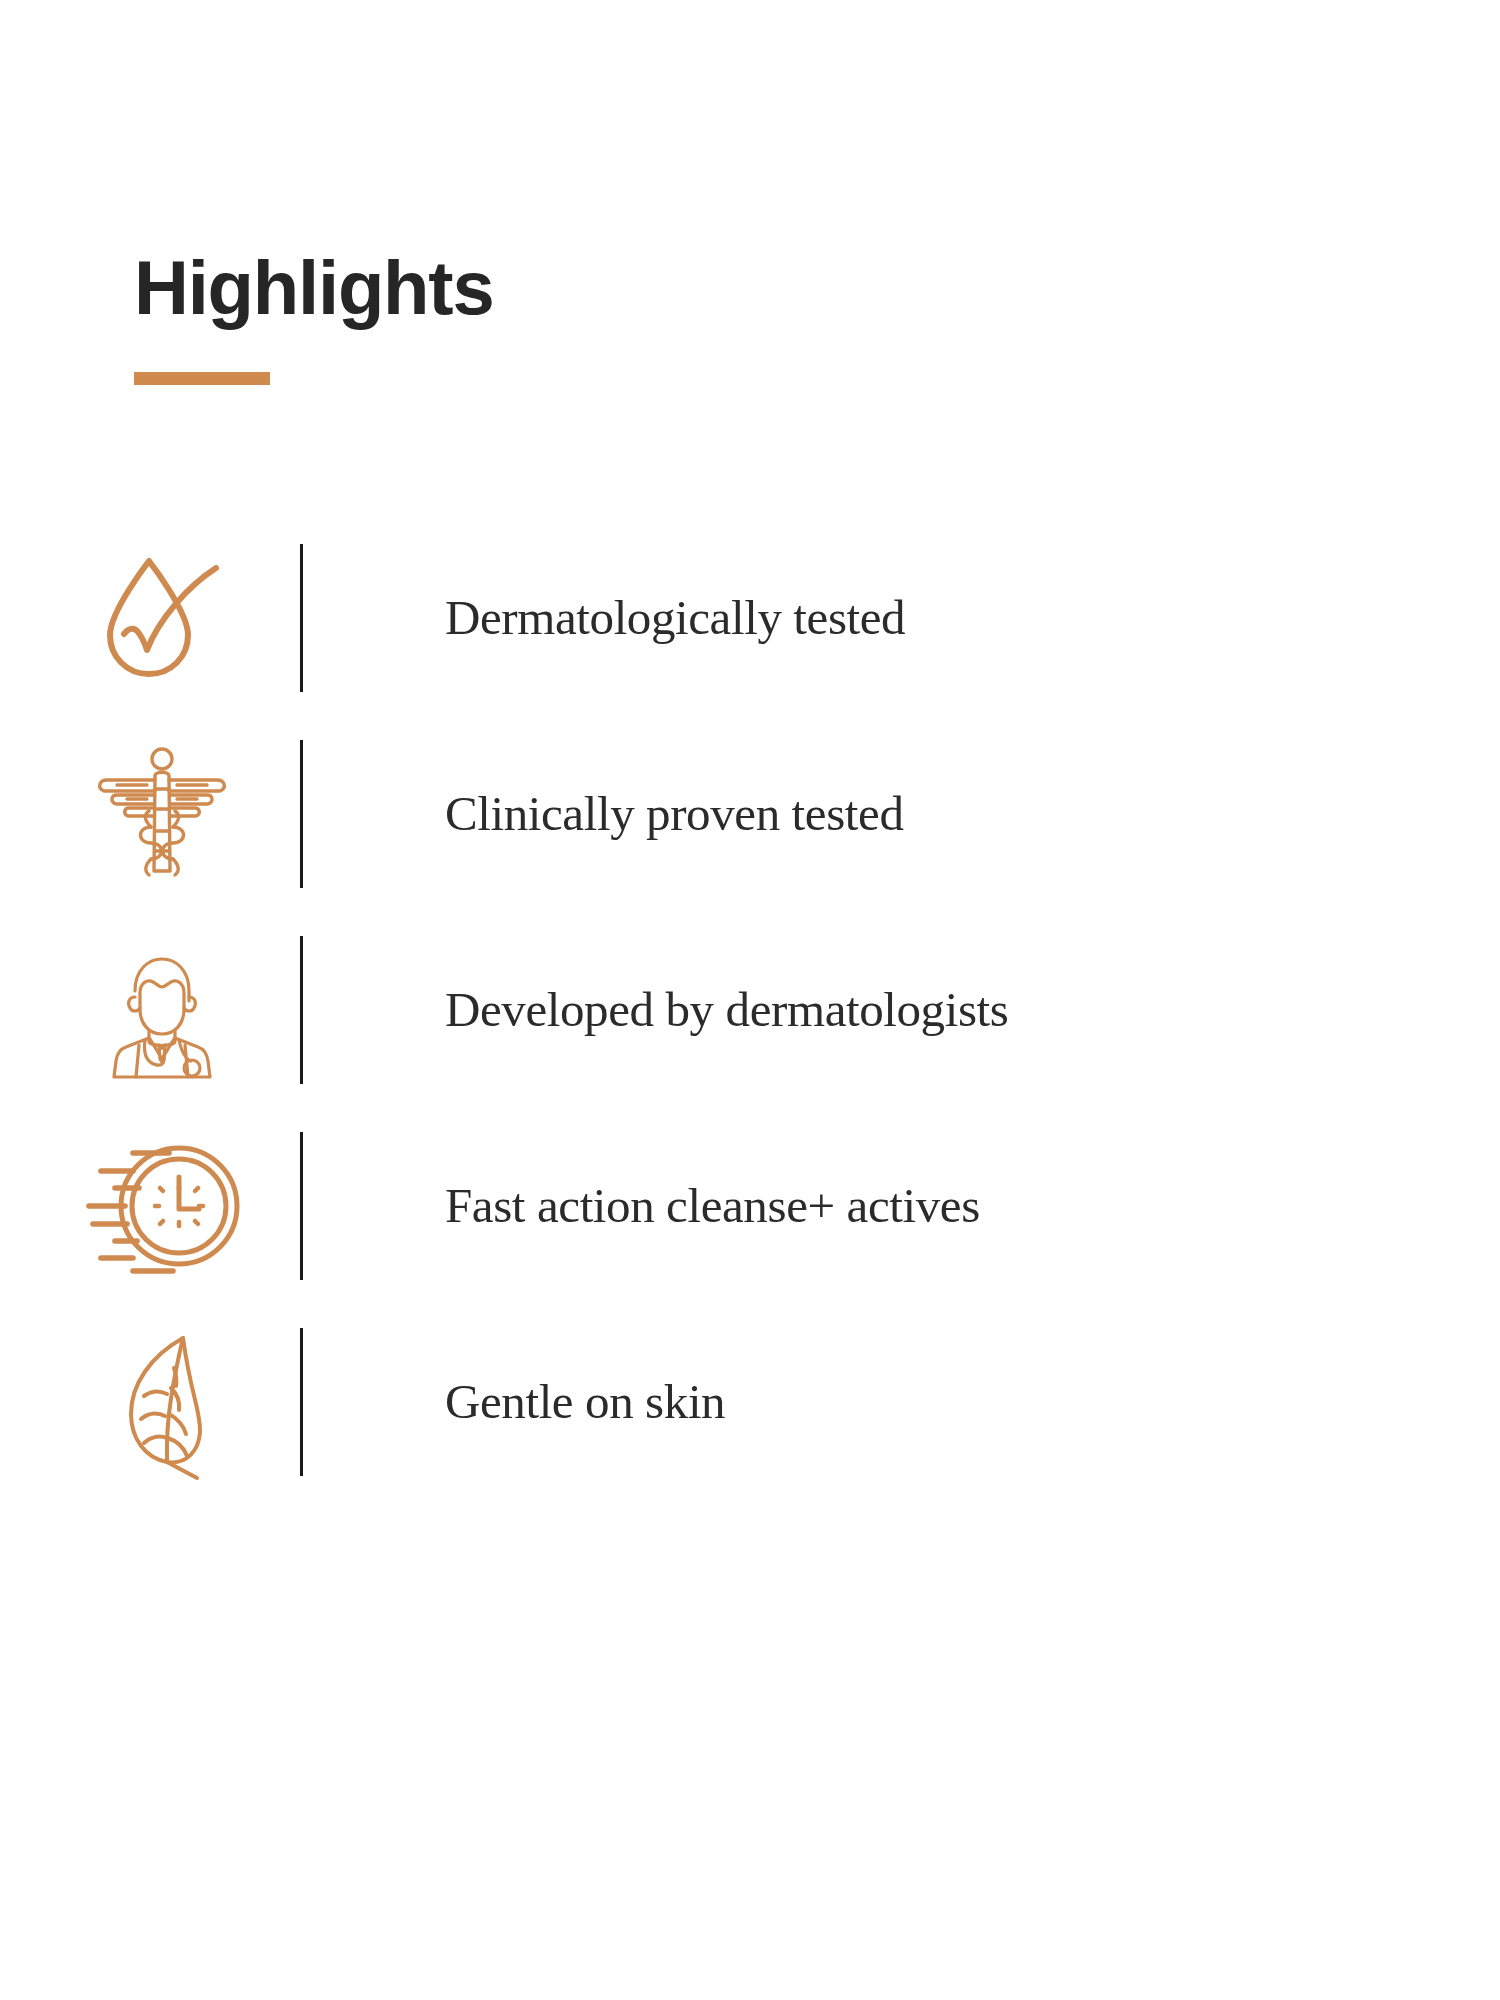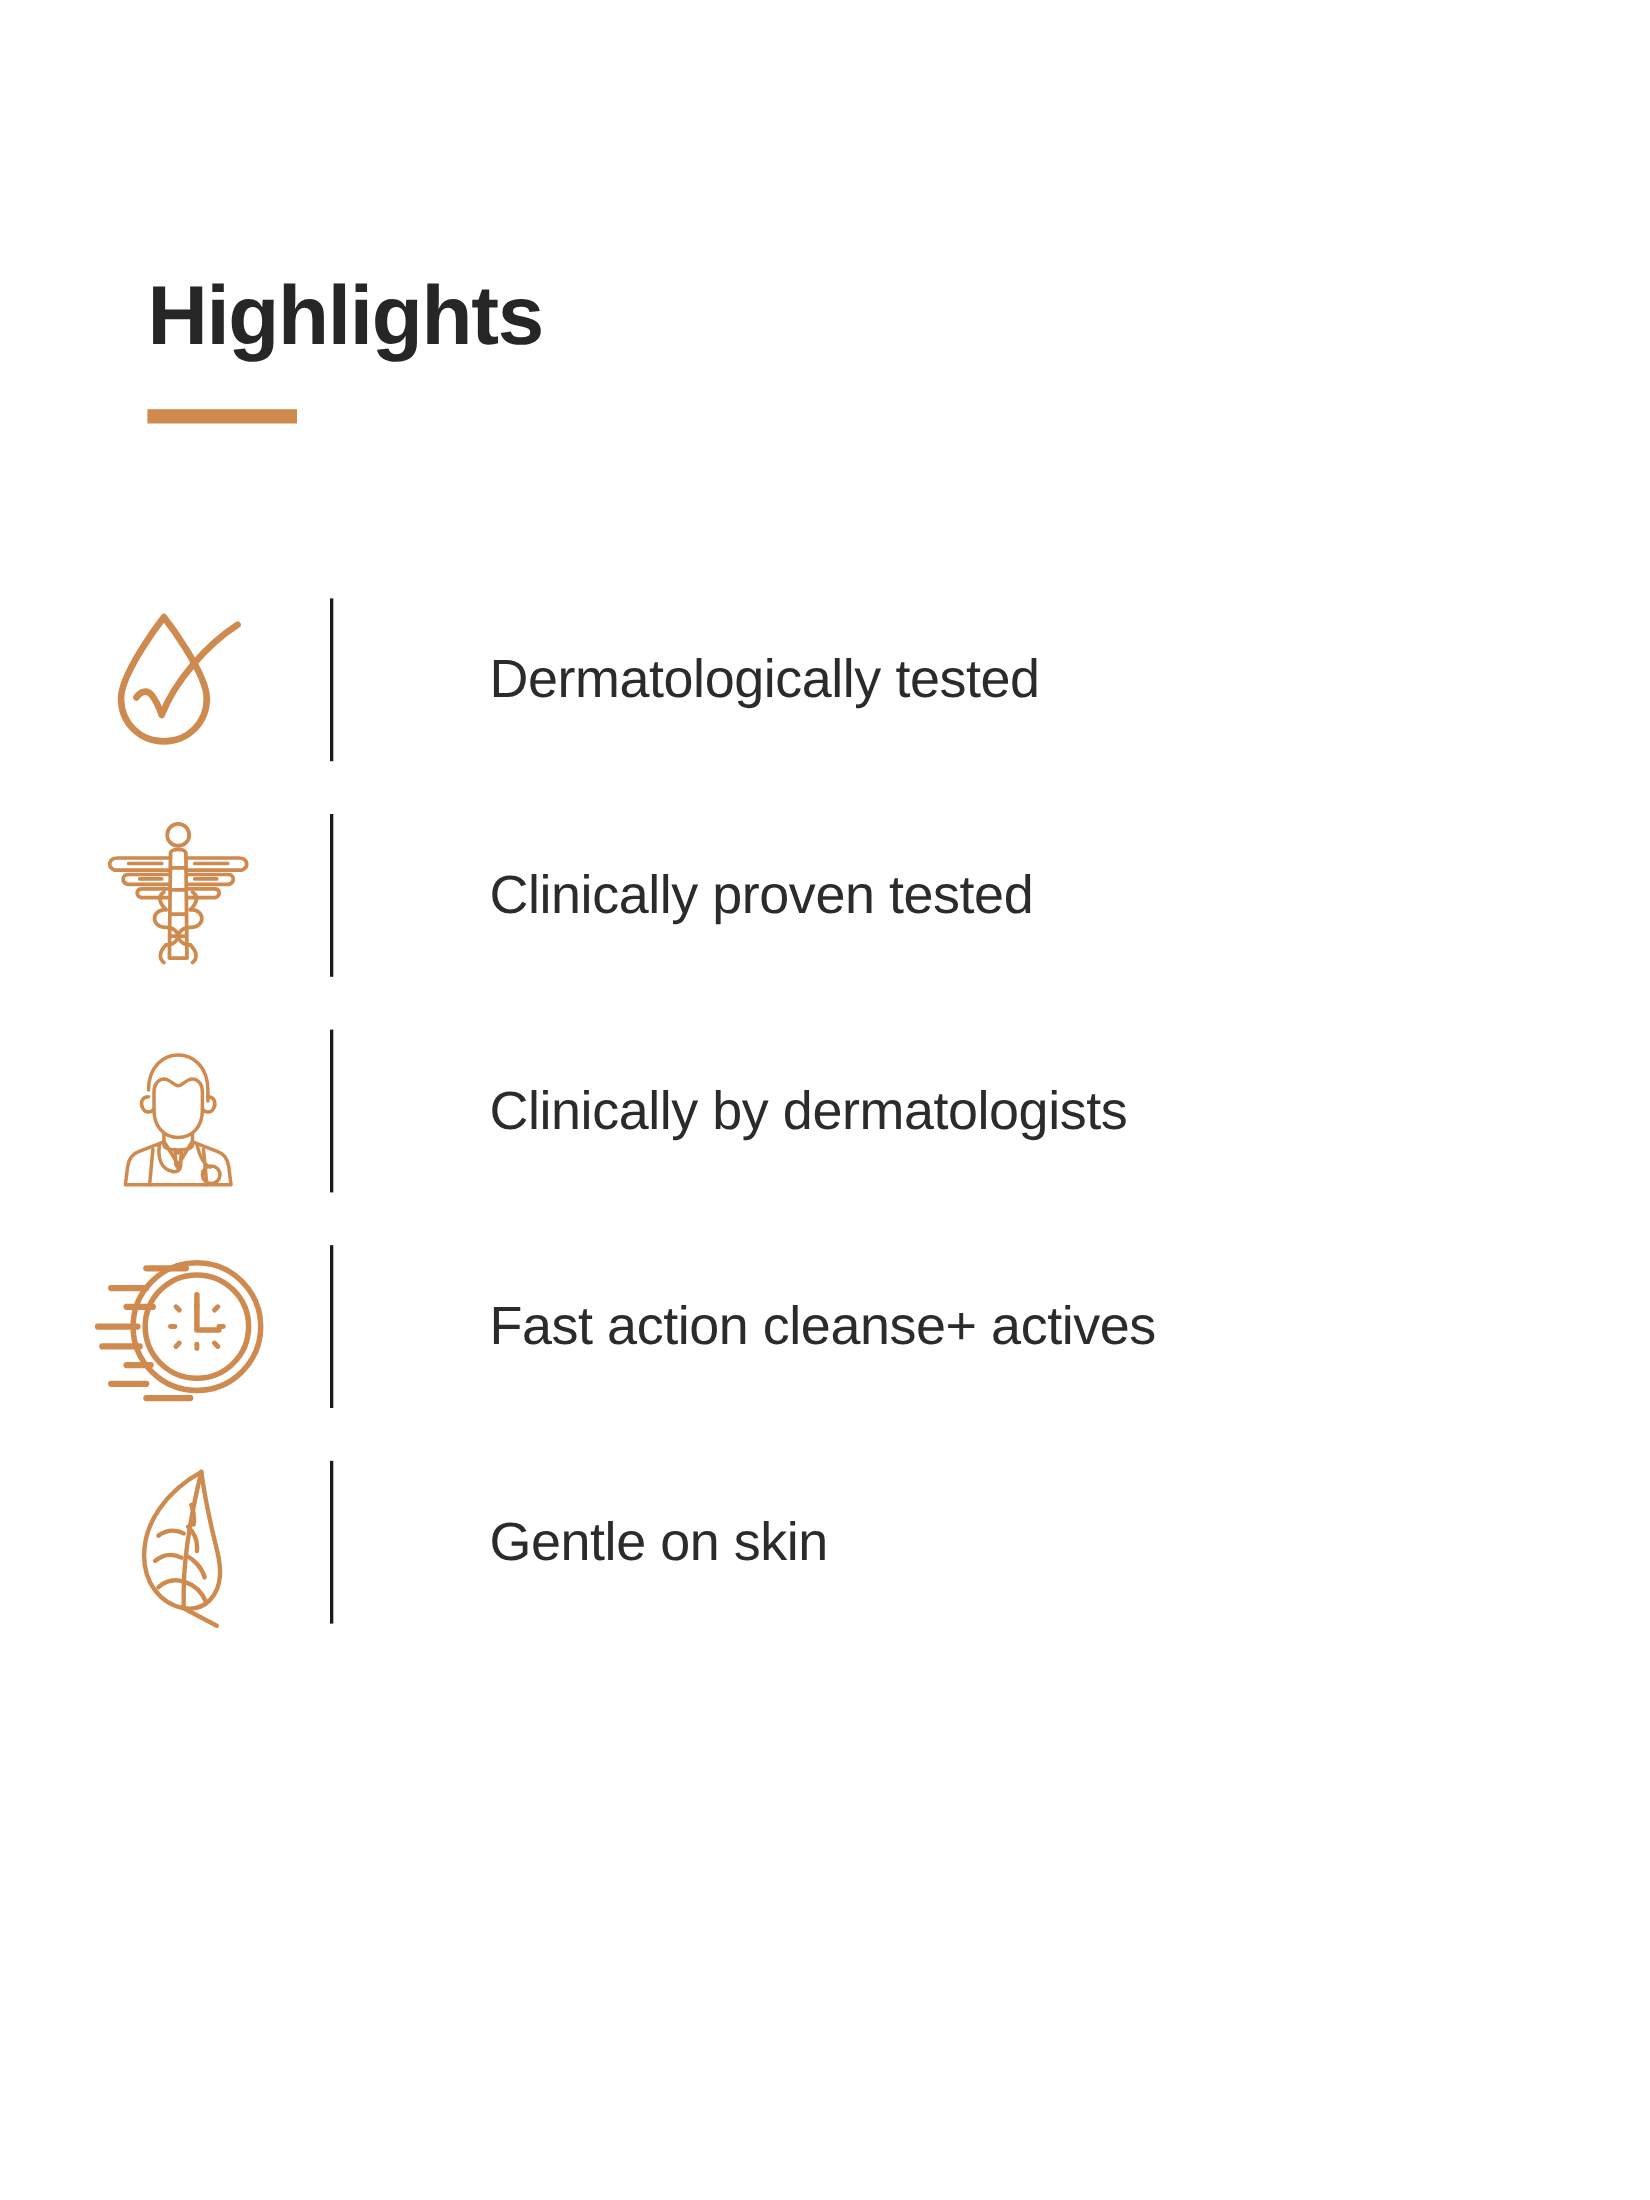--- a/index.html
+++ b/index.html
@@ -82,21 +82,21 @@
     width: 3px;
     height: 148px;
     background: #1a1a1a;
   }
   .label-cell {
     flex: 1;
     display: flex;
     align-items: center;
   }
   .highlight-label {
-    font-family: Liberation Sans, sans-serif;
+    font-family: Liberation Serif, serif;
     font-size: 49px;
     font-weight: normal;
     color: #2b2b2b;
     letter-spacing: -0.4px;
     line-height: 1.15;
     white-space: nowrap;
   }
 </style>
 </head>
 <body>
@@ -183,21 +183,21 @@
             <path d="M92 105 C95 119 99 124 104 126"></path>
             <path d="M70 130 C76 131 78 126 77 122"></path>
             <circle cx="105" cy="133" r="8"></circle>
           </svg>
         </span>
       </div>
       <div class="divider-cell">
         <div class="divider"></div>
       </div>
       <div class="label-cell">
-        <span class="highlight-label">Clinically by dermatologists</span>
+        <span class="highlight-label">Developed by dermatologists</span>
       </div>
     </div>
 
     <div class="highlight-row">
       <div class="icon-cell">
         <span>
           <svg width="170" height="150" viewBox="0 0 170 150" fill="none" stroke="#cf8a4f" stroke-width="5" stroke-linecap="round" stroke-linejoin="round">
 
             <circle cx="102" cy="75" r="58"></circle>
 

